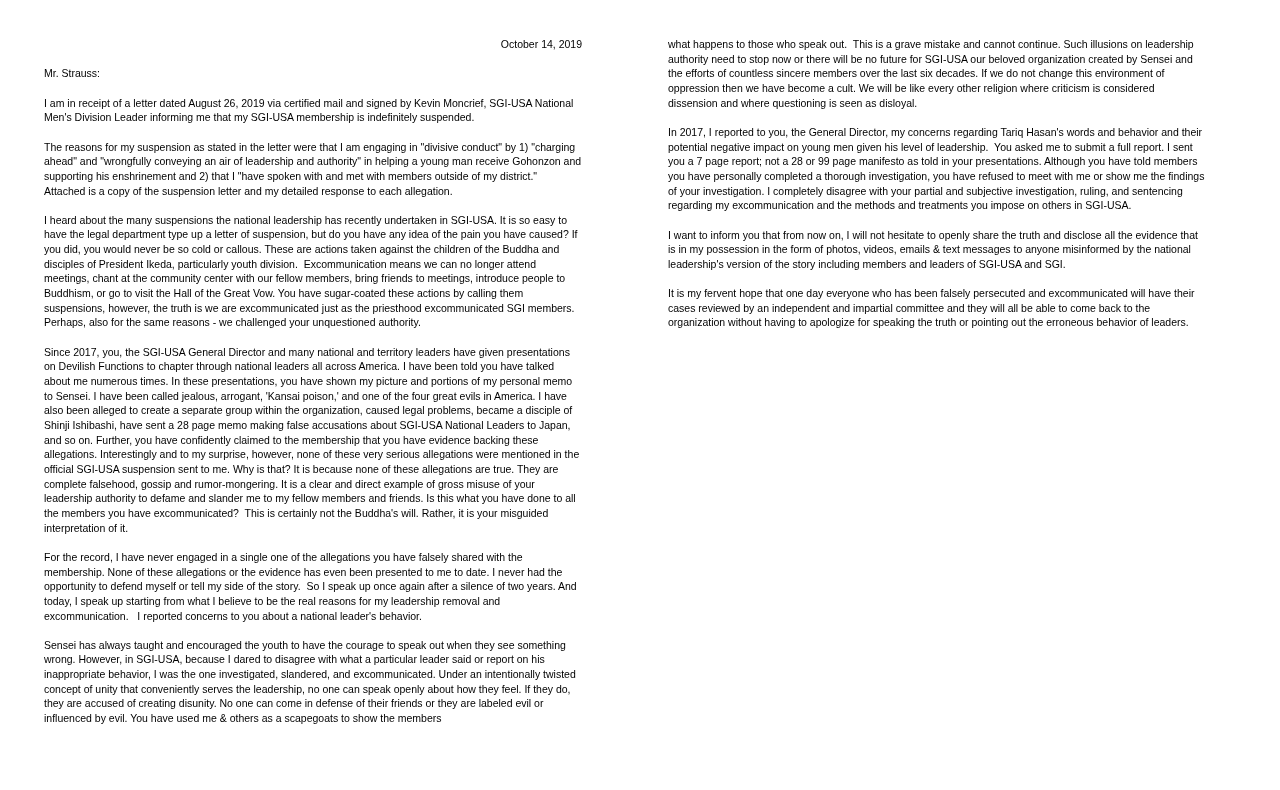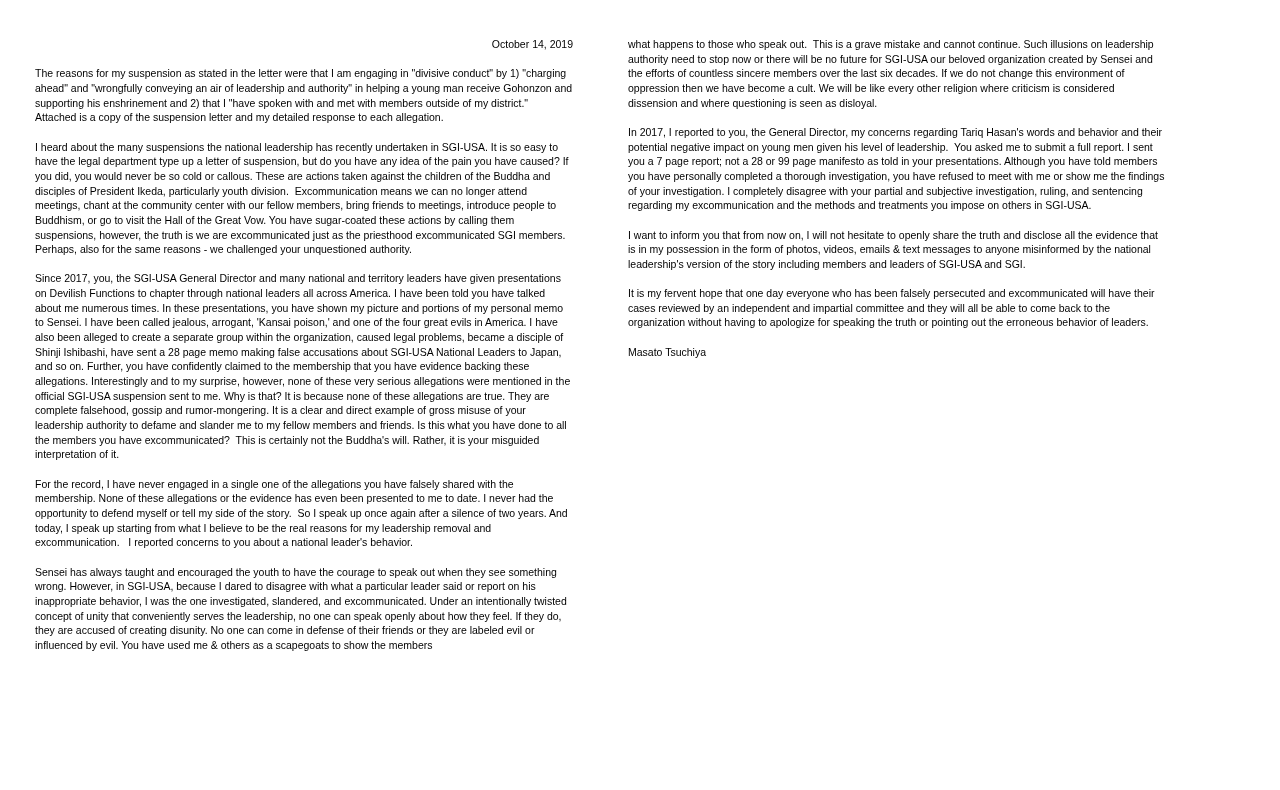--- a/index.html
+++ b/index.html
@@ -22,50 +22,51 @@
     overflow: hidden;
   }
   .column {
     position: absolute;
     top: 37px;
     font-size: 10.5px;
     line-height: 14.65px;
     text-align: left;
   }
   .column-left {
-    left: 35px;
+    left: 44px;
     width: 538px;
   }
   .column-right {
-    left: 628px;
+    left: 668px;
     width: 537px;
   }
   .column p {
     margin: 0 0 14.65px 0;
     white-space: pre-wrap;
   }
   .date-line {
     text-align: right;
   }
 </style>
 </head>
 <body>
 
 <div class="page">
 
   <div class="column column-left">
     <p class="date-line">October 14, 2019</p>
+    <p>Mr. Strauss:</p>
+    <p>I am in receipt of a letter dated August 26, 2019 via certified mail and signed by Kevin Moncrief, SGI-USA National Men's Division Leader informing me that my SGI-USA membership is indefinitely suspended.</p>
     <p>The reasons for my suspension as stated in the letter were that I am engaging in "divisive conduct" by 1) "charging ahead" and "wrongfully conveying an air of leadership and authority" in helping a young man receive Gohonzon and supporting his enshrinement and 2) that I "have spoken with and met with members outside of my district."  Attached is a copy of the suspension letter and my detailed response to each allegation.</p>
     <p>I heard about the many suspensions the national leadership has recently undertaken in SGI-USA. It is so easy to have the legal department type up a letter of suspension, but do you have any idea of the pain you have caused? If you did, you would never be so cold or callous. These are actions taken against the children of the Buddha and disciples of President Ikeda, particularly youth division.  Excommunication means we can no longer attend meetings, chant at the community center with our fellow members, bring friends to meetings, introduce people to Buddhism, or go to visit the Hall of the Great Vow. You have sugar-coated these actions by calling them suspensions, however, the truth is we are excommunicated just as the priesthood excommunicated SGI members. Perhaps, also for the same reasons - we challenged your unquestioned authority.</p>
     <p>Since 2017, you, the SGI-USA General Director and many national and territory leaders have given presentations on Devilish Functions to chapter through national leaders all across America. I have been told you have talked about me numerous times. In these presentations, you have shown my picture and portions of my personal memo to Sensei. I have been called jealous, arrogant, 'Kansai poison,' and one of the four great evils in America. I have also been alleged to create a separate group within the organization, caused legal problems, became a disciple of Shinji Ishibashi, have sent a 28 page memo making false accusations about SGI-USA National Leaders to Japan, and so on. Further, you have confidently claimed to the membership that you have evidence backing these allegations. Interestingly and to my surprise, however, none of these very serious allegations were mentioned in the official SGI-USA suspension sent to me. Why is that? It is because none of these allegations are true. They are complete falsehood, gossip and rumor-mongering. It is a clear and direct example of gross misuse of your leadership authority to defame and slander me to my fellow members and friends. Is this what you have done to all the members you have excommunicated?  This is certainly not the Buddha's will. Rather, it is your misguided interpretation of it.</p>
     <p>For the record, I have never engaged in a single one of the allegations you have falsely shared with the membership. None of these allegations or the evidence has even been presented to me to date. I never had the opportunity to defend myself or tell my side of the story.  So I speak up once again after a silence of two years. And today, I speak up starting from what I believe to be the real reasons for my leadership removal and excommunication.   I reported concerns to you about a national leader's behavior.</p>
     <p>Sensei has always taught and encouraged the youth to have the courage to speak out when they see something wrong. However, in SGI-USA, because I dared to disagree with what a particular leader said or report on his inappropriate behavior, I was the one investigated, slandered, and excommunicated. Under an intentionally twisted concept of unity that conveniently serves the leadership, no one can speak openly about how they feel. If they do, they are accused of creating disunity. No one can come in defense of their friends or they are labeled evil or influenced by evil. You have used me &amp; others as a scapegoats to show the members</p>
   </div>
 
   <div class="column column-right">
     <p>what happens to those who speak out.  This is a grave mistake and cannot continue. Such illusions on leadership authority need to stop now or there will be no future for SGI-USA our beloved organization created by Sensei and the efforts of countless sincere members over the last six decades. If we do not change this environment of oppression then we have become a cult. We will be like every other religion where criticism is considered dissension and where questioning is seen as disloyal.</p>
     <p>In 2017, I reported to you, the General Director, my concerns regarding Tariq Hasan's words and behavior and their potential negative impact on young men given his level of leadership.  You asked me to submit a full report. I sent you a 7 page report; not a 28 or 99 page manifesto as told in your presentations. Although you have told members you have personally completed a thorough investigation, you have refused to meet with me or show me the findings of your investigation. I completely disagree with your partial and subjective investigation, ruling, and sentencing regarding my excommunication and the methods and treatments you impose on others in SGI-USA.</p>
     <p>I want to inform you that from now on, I will not hesitate to openly share the truth and disclose all the evidence that is in my possession in the form of photos, videos, emails &amp; text messages to anyone misinformed by the national leadership's version of the story including members and leaders of SGI-USA and SGI.</p>
     <p>It is my fervent hope that one day everyone who has been falsely persecuted and excommunicated will have their cases reviewed by an independent and impartial committee and they will all be able to come back to the organization without having to apologize for speaking the truth or pointing out the erroneous behavior of leaders.</p>
-    <p>Masato Tsuchiya</p>
   </div>
 
 </div>
 
 </body></html>

